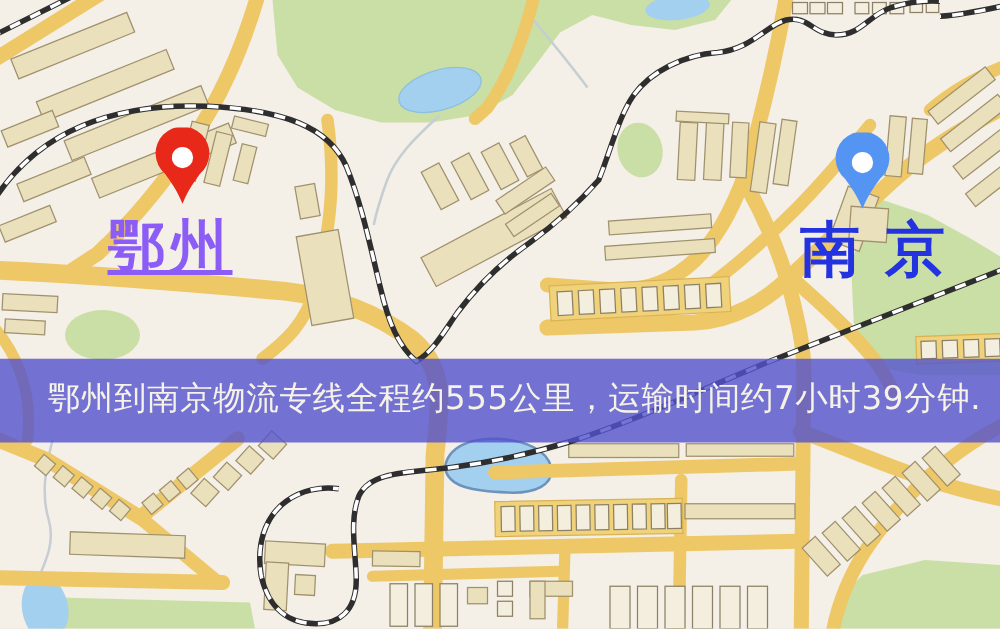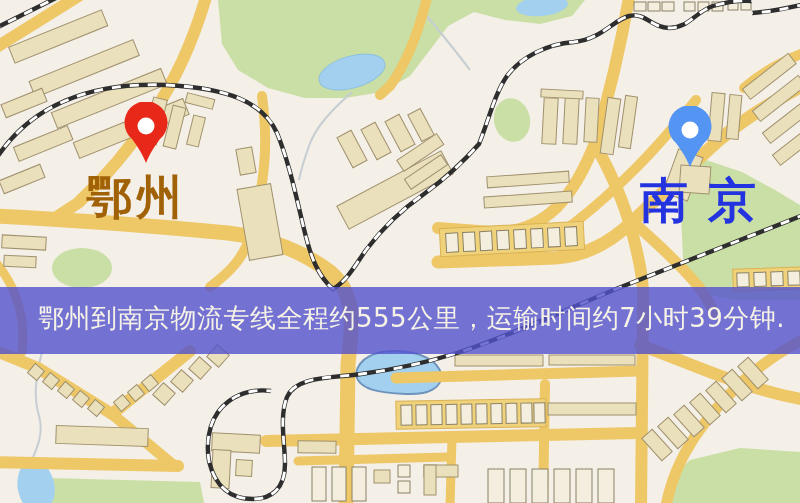--- a/index.html
+++ b/index.html
@@ -233,21 +233,21 @@
   <svg class="pin" style="left:123px;top:102px;" width="46" height="63" viewBox="-23 -61 46 63">
     <path d="M0,0 C-5,-12 -9,-17 -14,-24 A21.5,21.5 0 1,1 14,-24 C9,-17 5,-12 0,0 Z" fill="#e8291a"></path>
     <circle cx="0" cy="-37" r="8.5" fill="#ffffff"></circle>
   </svg>
 
   <svg class="pin" style="left:667px;top:106px;" width="46" height="63" viewBox="-23 -61 46 63">
     <path d="M0,0 C-5,-12 -9,-17 -14,-24 A21.5,21.5 0 1,1 14,-24 C9,-17 5,-12 0,0 Z" fill="#5494f2"></path>
     <circle cx="0" cy="-37" r="8.5" fill="#ffffff"></circle>
   </svg>
 
-  <div class="city-label origin-label" style="color: #a16207;">鄂州</div>
+  <div class="city-label origin-label" style="color: #8b5cf6; text-decoration: underline;">鄂州</div>
 
   <div class="city-label dest-label" style="color: rgb(36, 51, 224);">南京</div>
 
   <div class="banner" style="background: rgba(82, 82, 206, 0.8);">
     <span style="color: rgb(246, 243, 230);">鄂州到南京物流专线全程约555公里，运输时间约7小时39分钟.</span>
   </div>
 
 </div>
 
 </body></html>

